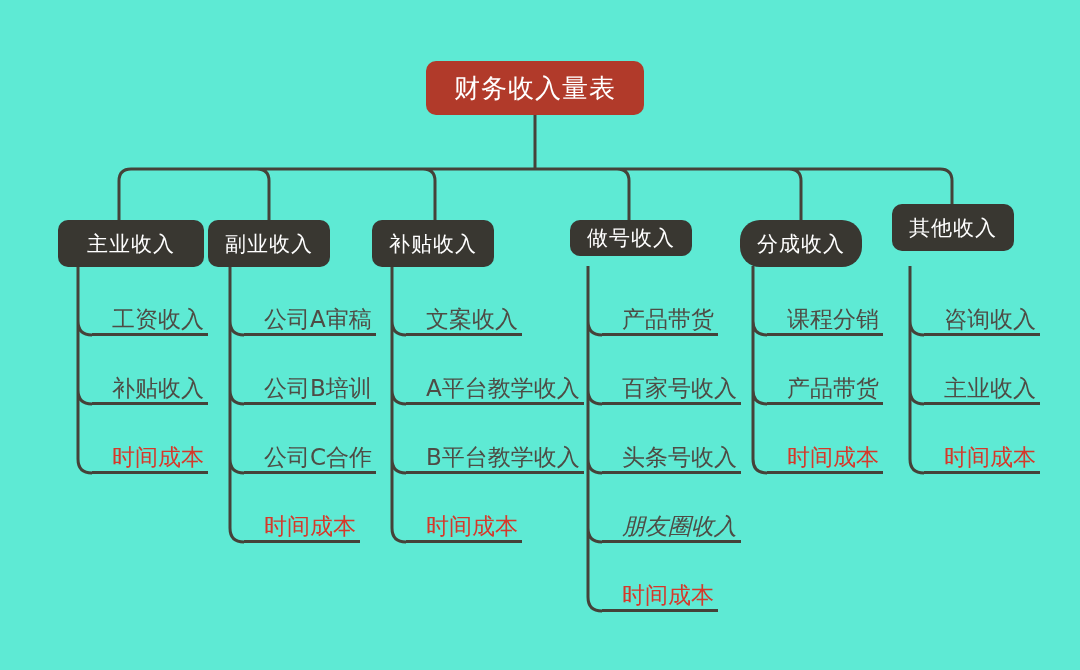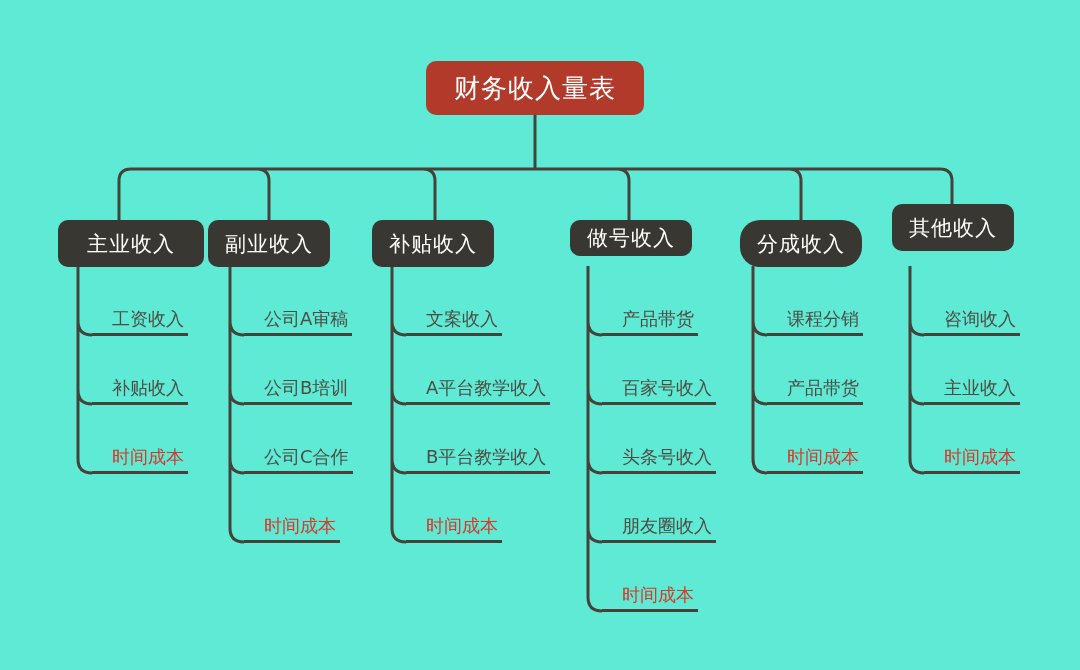--- a/index.html
+++ b/index.html
@@ -33,21 +33,21 @@
     font-size: 21px;
     letter-spacing: 1px;
     z-index: 2;
   }
   .leaf {
     position: absolute;
     height: 30px;
     line-height: 26px;
     padding: 0 4px 0 20px;
     border-bottom: 3px solid #454239;
-    font-size: 18px;
+    font-size: 23px;
     color: #4e4c45;
     white-space: nowrap;
     z-index: 2;
   }
   .leaf.cost { color: #d6382a; }
 </style>
 </head>
 <body>
 
 <div class="canvas">
@@ -80,21 +80,21 @@
       <div class="leaf" style="left: 406px; top: 306px;">文案收入</div>
       <div class="leaf" style="left: 406px; top: 375px;">A平台教学收入</div>
       <div class="leaf" style="left: 406px; top: 444px;">B平台教学收入</div>
       <div class="leaf cost" style="left: 406px; top: 513px;">时间成本</div>
       <div class="node branch-node" style="left: 570px; top: 220px; width: 122px; height: 36px;">
         <span>做号收入</span>
       </div>
       <div class="leaf" style="left: 602px; top: 306px;">产品带货</div>
       <div class="leaf" style="left: 602px; top: 375px;">百家号收入</div>
       <div class="leaf" style="left: 602px; top: 444px;">头条号收入</div>
-      <div class="leaf" style="left: 602px; top: 513px;">朋友圈收入</div>
+      <div class="leaf" style="left: 602px; top: 513px; font-style: italic;">朋友圈收入</div>
       <div class="leaf cost" style="left: 602px; top: 582px;">时间成本</div>
       <div class="node branch-node" style="left: 740px; top: 220px; width: 122px; height: 47px; border-radius: 20px;">
         <span>分成收入</span>
       </div>
       <div class="leaf" style="left: 767px; top: 306px;">课程分销</div>
       <div class="leaf" style="left: 767px; top: 375px; text-align: right;">产品带货</div>
       <div class="leaf cost" style="left: 767px; top: 444px;">时间成本</div>
       <div class="node branch-node" style="left: 892px; top: 204px; width: 122px; height: 47px;">
         <span>其他收入</span>
       </div>

